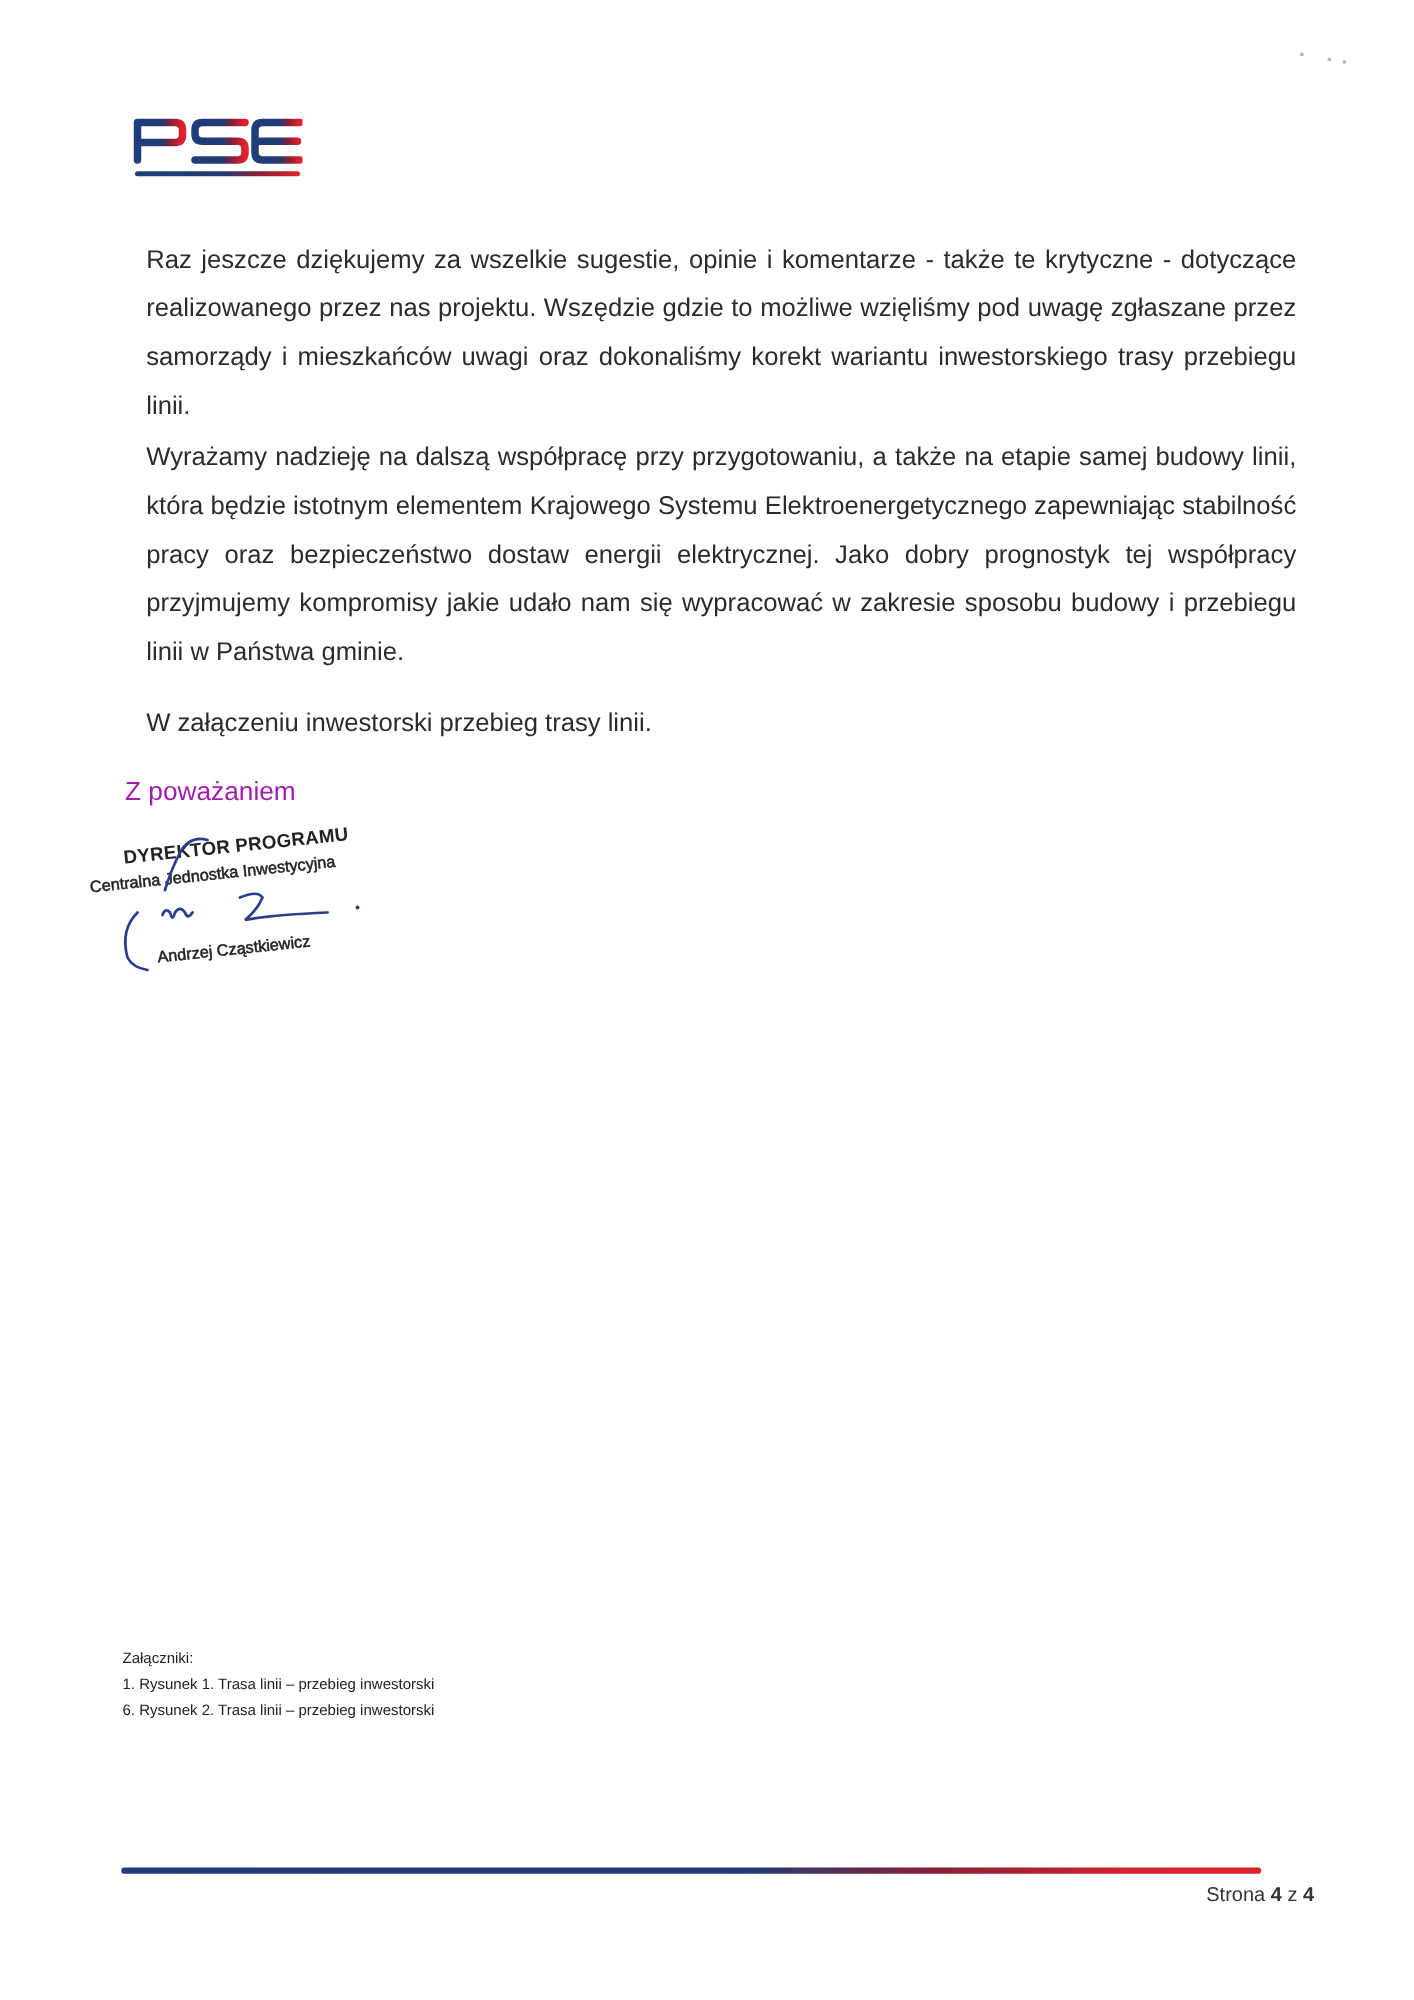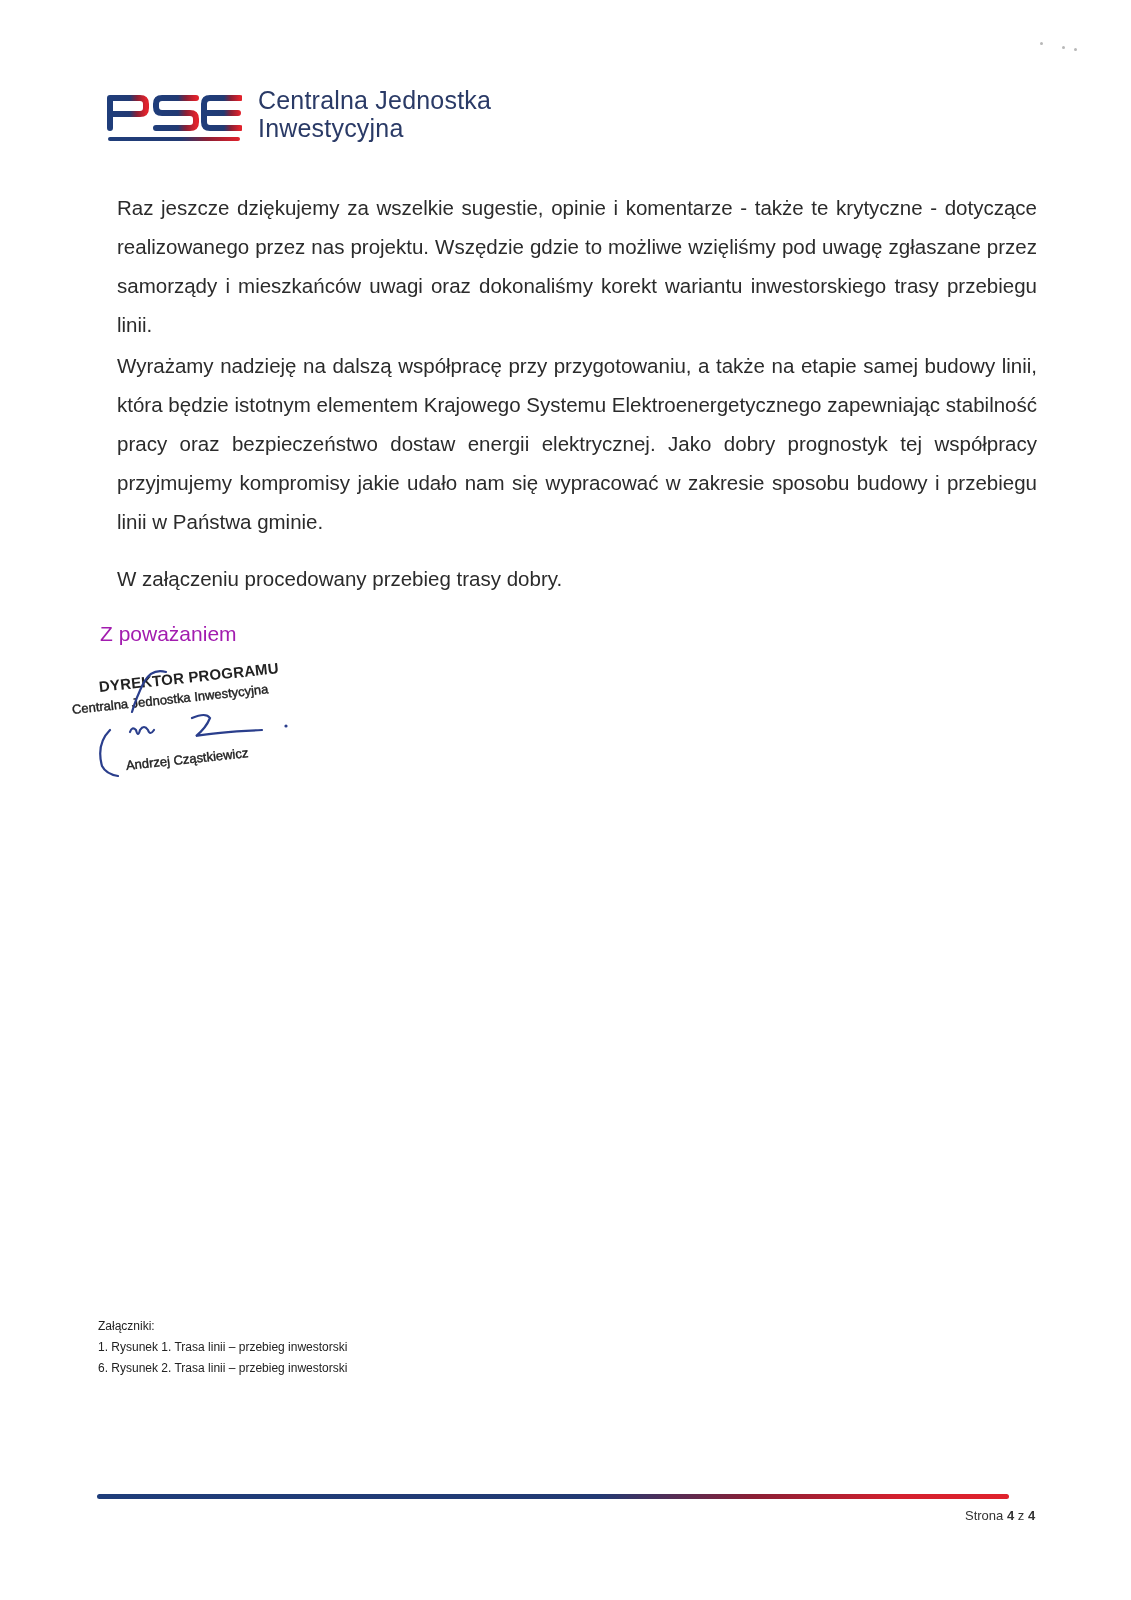--- a/index.html
+++ b/index.html
@@ -27,21 +27,21 @@
   .stamp-title { left: 33px; top: 10px; font-size: 15px; transform: rotate(-6deg); letter-spacing: 0.2px; }
   .stamp-org { left: 6px; top: 34px; font-size: 13px; transform: rotate(-6deg); font-weight: normal; -webkit-text-stroke: 0.4px #222; }
   .stamp-name { left: 60px; top: 90px; font-size: 13px; transform: rotate(-6deg); font-weight: normal; -webkit-text-stroke: 0.4px #222; }
   .signature svg { position: absolute; left: 0; top: 0; }
 
   .attachments { position: absolute; left: 98px; top: 1316px; font-size: 12px; line-height: 21px; color: #222; }
   .attachments p { margin: 0; }
 
   .footer-line { position: absolute; left: 97px; top: 1494px; width: 912px; height: 5px; border-radius: 3px;
                  background: linear-gradient(90deg, #1f3d7a 0%, #223a73 55%, #8b1f35 72%, #d4202e 88%, #e0222c 100%); }
-  .page-number { position: absolute; left: 965px; top: 1508px; font-size: 13px; color: #333; }
+  .page-number { position: absolute; left: 965px; top: 1508px; font-size: 16px; color: #333; }
   .page-number b { font-weight: bold; }
 </style>
 </head>
 <body>
 
 <div class="scan-marks">
   <span style="left:0;top:0"></span>
     <span style="left:22px;top:4px"></span>
     <span style="left:34px;top:6px"></span>
 </div>
@@ -59,29 +59,25 @@
     <g fill="none" stroke="url(#lg)" stroke-width="6" stroke-linecap="round" stroke-linejoin="round">
 
       <path d="M4 36 V6 H34 Q40 6 40 12 V16 Q40 22 34 22 H4"></path>
 
       <path d="M90 6 H56 Q50 6 50 12 V15 Q50 21 56 21 H84 Q90 21 90 27 V30 Q90 36 84 36 H50"></path>
 
       <path d="M134 6 H104 Q98 6 98 12 V30 Q98 36 104 36 H134 M100 21 H132"></path>
     </g>
     <rect x="2" y="45" width="132" height="4" rx="2" fill="url(#lg)"></rect>
   </svg>
-  <div class="logo-text">
-    <div>Centralna Jednostka</div>
-    <div>Inwestycyjna</div>
-  </div>
 </div>
 
 <p class="body-text last-left" id="p1">Raz jeszcze dziękujemy za wszelkie sugestie, opinie i komentarze - także te krytyczne - dotyczące realizowanego przez nas projektu. Wszędzie gdzie to możliwe wzięliśmy pod uwagę zgłaszane przez samorządy i mieszkańców uwagi oraz dokonaliśmy korekt wariantu inwestorskiego trasy przebiegu linii.</p>
 <p class="body-text last-left" id="p2">Wyrażamy nadzieję na dalszą współpracę przy przygotowaniu, a także na etapie samej budowy linii, która będzie istotnym elementem Krajowego Systemu Elektroenergetycznego zapewniając stabilność pracy oraz bezpieczeństwo dostaw energii elektrycznej. Jako dobry prognostyk tej współpracy przyjmujemy kompromisy jakie udało nam się wypracować w zakresie sposobu budowy i przebiegu linii w Państwa gminie.</p>
-<p class="body-text last-left" id="p3">W załączeniu procedowany przebieg trasy dobry.</p>
+<p class="body-text last-left" id="p3">W załączeniu inwestorski przebieg trasy linii.</p>
 
 <div class="closing">Z poważaniem</div>
 
 <div class="signature">
   <div class="stamp-line stamp-title">DYREKTOR PROGRAMU</div>
   <div class="stamp-line stamp-org">Centralna Jednostka Inwestycyjna</div>
   <div class="stamp-line stamp-name">Andrzej Cząstkiewicz</div>
   <svg width="300" height="130" viewBox="0 0 300 130">
     <g fill="none" stroke="#2a3e8c" stroke-width="2.2" stroke-linecap="round">
       <path d="M100 4 Q86 0 78 14 Q70 30 66 44"></path>

